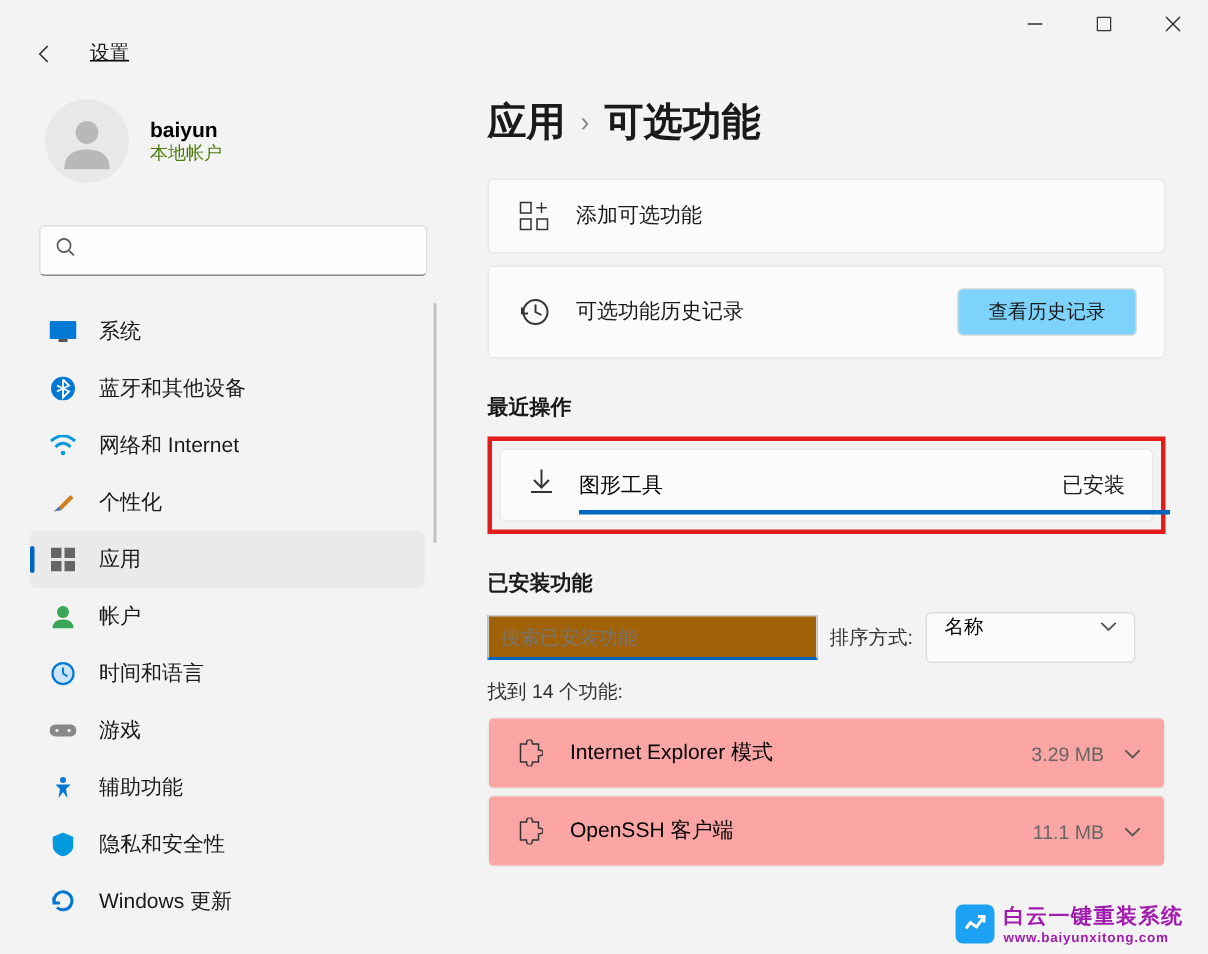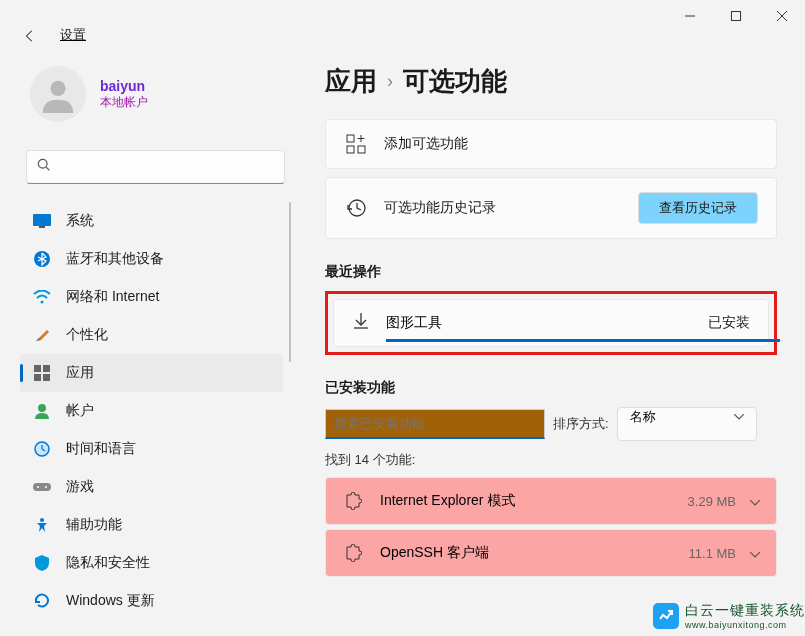--- a/index.html
+++ b/index.html
@@ -10,22 +10,22 @@
     .titlebar-title { margin-left: 22px; font-size: 13px; color: #1a1a1a; }
     .win-controls { position: absolute; top: 0; right: 0; display: flex; }
     .win-btn { width: 46px; height: 32px; display: flex; align-items: center; justify-content: center; cursor: pointer; }
     
     .content { display: flex; height: calc(100% - 44px); }
     
     .sidebar { width: 305px; padding: 16px 0 0 20px; }
     .user-block { display: flex; align-items: center; padding: 6px 10px 18px 10px; }
     .avatar { width: 56px; height: 56px; border-radius: 50%; background: #e8e8e8; display: flex; align-items: center; justify-content: center; }
     .user-text { margin-left: 14px; }
-    .user-name { font-size: 14px; font-weight: 600; color: #6d28d9; }
-    .user-sub { font-size: 12px; color: #a21caf; }
+    .user-name { font-size: 14px; font-weight: 600; color: #000000; }
+    .user-sub { font-size: 12px; color: #4d7c0f; }
     
     .search-box { margin: 10px 20px 18px 6px; height: 34px; background: #fdfdfd; border: 1px solid #e0e0e0; border-bottom: 1px solid #888; border-radius: 4px; display: flex; align-items: center; padding: 0 10px; }
     .search-box input { flex: 1; border: none; outline: none; font-size: 14px; background: transparent; }
     .search-icon { color: #555; }
     
     .nav-list { position: relative; }
     .nav-scrollbar { position: absolute; right: 14px; top: 0; width: 2px; height: 160px; background: #c0c0c0; border-radius: 2px; }
     .nav-item { display: flex; align-items: center; height: 38px; padding-left: 12px; font-size: 14px; color: #1a1a1a; cursor: pointer; border-radius: 4px; margin-right: 22px; }
     .nav-item.active { background: #eaeaea; position: relative; }
     .nav-item.active::before { content: ""; position: absolute; left: 0; top: 10px; height: 18px; width: 3px; background: #0067c0; border-radius: 2px; }
@@ -55,21 +55,21 @@
     .filter-select { height: 34px; width: 140px; border: 1px solid #ddd; border-radius: 4px; background: #fbfbfb; display: flex; justify-content: space-between; padding: 0 12px; font-size: 13px; cursor: pointer; }
     
     .found-text { font-size: 13px; color: #333; margin-bottom: 8px; }
     
     .feature-item { background: #fca5a5; border: 1px solid #e8e8e8; border-radius: 4px; display: flex; align-items: center; padding: 14px 16px; margin-bottom: 4px; }
     .feature-icon { width: 22px; margin-right: 16px; display: flex; align-items: center; justify-content: center; }
     .feature-name { flex: 1; font-size: 14px; }
     .feature-size { font-size: 13px; color: #666; margin-right: 14px; }
     .feature-chevron { color: #666; }
     
-    .watermark { position: absolute; bottom: 6px; right: 0; display: flex; align-items: center; font-size: 15px; color: #14532d; letter-spacing: 1px; }
+    .watermark { position: absolute; bottom: 6px; right: 16px; display: flex; align-items: center; font-size: 15px; color: #a21caf; letter-spacing: 1px; font-weight: bold; }
     .watermark-badge { width: 26px; height: 26px; background: #1da1f2; border-radius: 5px; display: flex; align-items: center; justify-content: center; margin-right: 6px; }
   </style>
 </head>
 <body>
 
 <div class="titlebar">
   <div class="titlebar-back">
     <svg width="14" height="14" viewBox="0 0 16 16">
         <path d="M10 2 L4 8 L10 14" stroke="#333" stroke-width="1.2" fill="none"></path>
       </svg>

